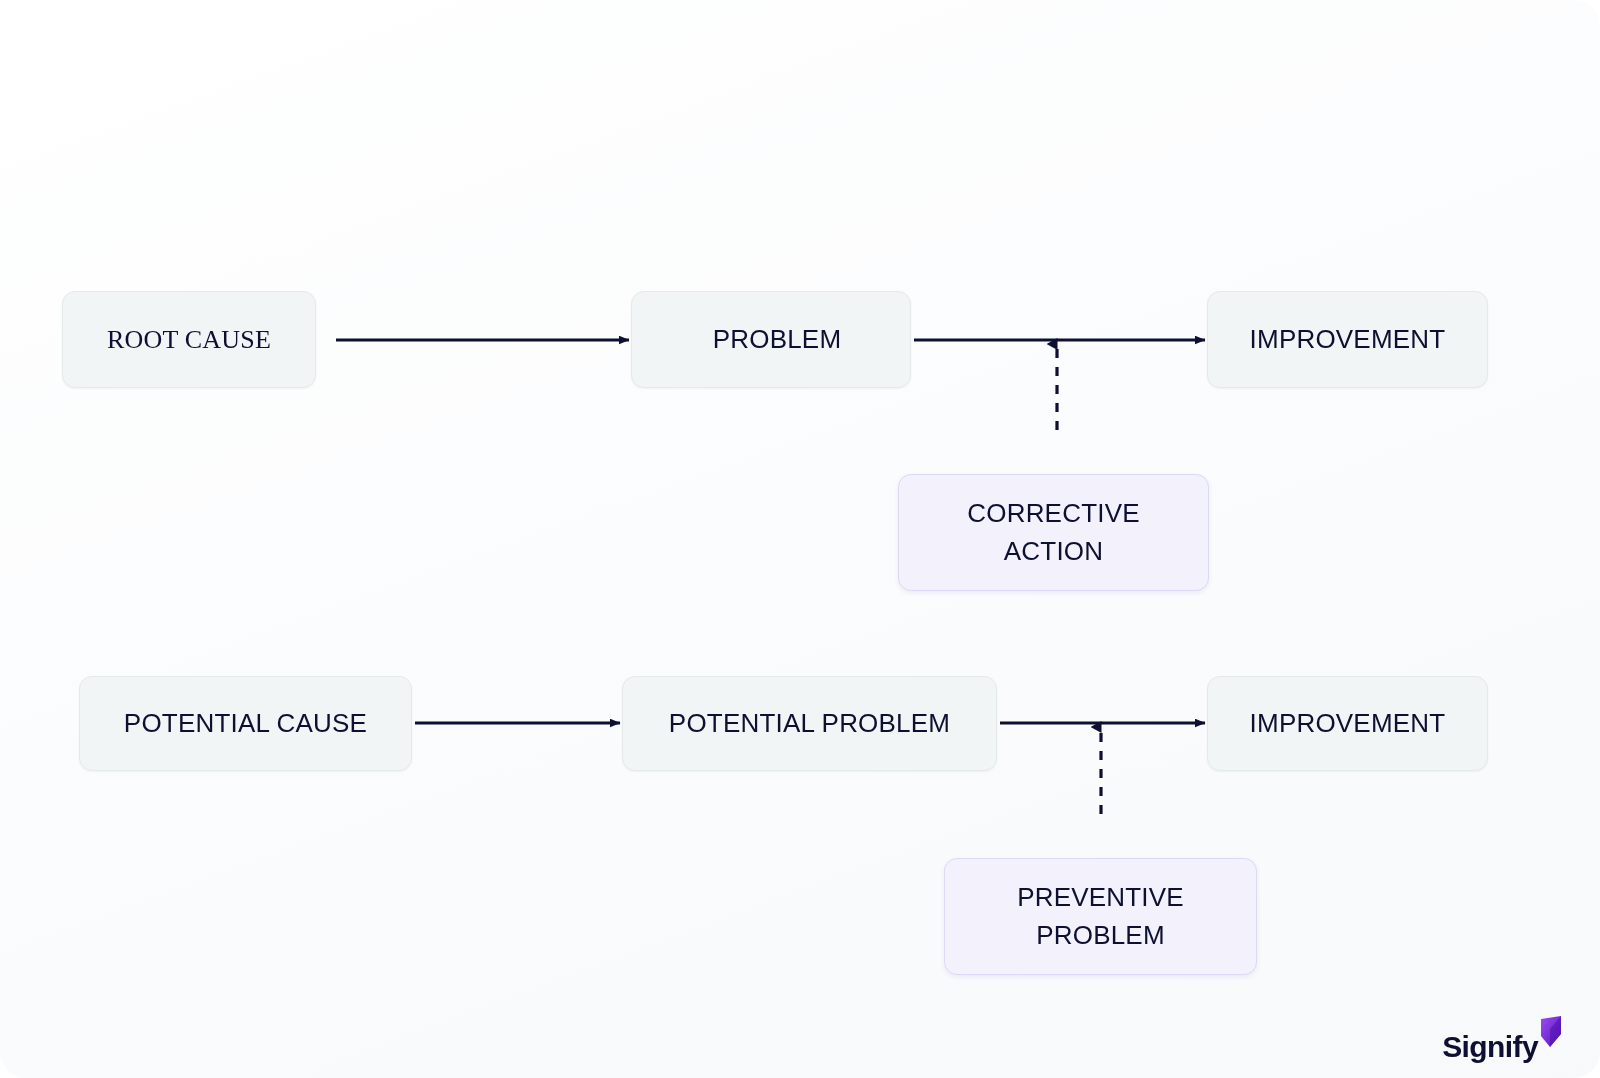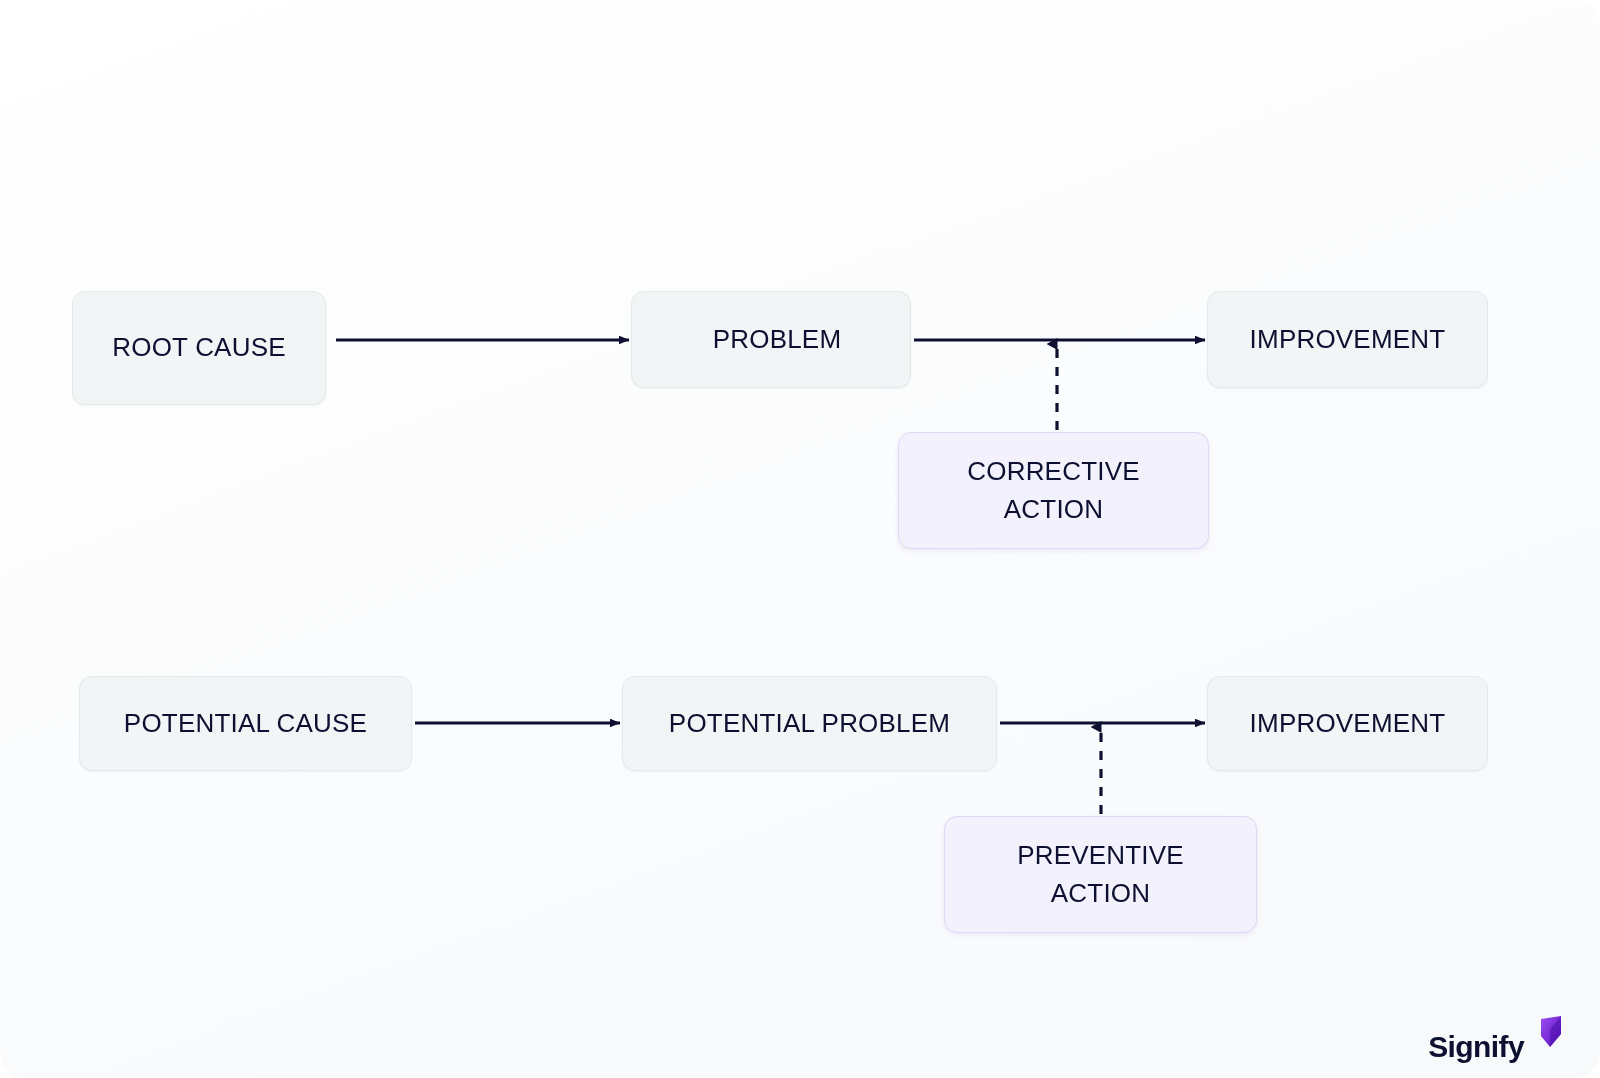--- a/index.html
+++ b/index.html
@@ -52,40 +52,41 @@
   }
   .node.stage {
     background: #f1f5f5;
     border: 1px solid #e4eaea;
     box-shadow: 0 1px 2px rgba(20,30,60,0.05);
   }
   .node.action {
     background: #f3f1fc;
     border: 1px solid #ddd8f4;
     box-shadow: 0 2px 5px rgba(70,50,140,0.08);
+    margin-top: 42px;
   }
 
   
   #connectors {
     position: absolute;
     left: 0;
     top: 0;
     width: 1600px;
     height: 1078px;
     pointer-events: none;
   }
 
   
   #logo {
     position: absolute;
     right: 36px;
     bottom: 16px;
     display: flex;
     align-items: flex-end;
-    gap: 16px;
+    gap: 2px;
   }
   #logo-wordmark {
     font-size: 30px;
     font-weight: 700;
     letter-spacing: -0.6px;
     color: #0d1030;
     line-height: 1;
   }
   #logo-mark {
     width: 26px;
@@ -116,21 +117,21 @@
 
     <line x1="1057" y1="430" x2="1057" y2="344" stroke="#0d1030" stroke-width="3.2" stroke-dasharray="9 9" marker-end="url(#arrow-up)"></line>
 
     <line x1="415" y1="723" x2="620" y2="723" stroke="#0d1030" stroke-width="3.2" marker-end="url(#arrow-right)"></line>
 
     <line x1="1000" y1="723" x2="1205" y2="723" stroke="#0d1030" stroke-width="3.2" marker-end="url(#arrow-right)"></line>
 
     <line x1="1101" y1="814" x2="1101" y2="727" stroke="#0d1030" stroke-width="3.2" stroke-dasharray="9 9" marker-end="url(#arrow-up)"></line>
   </svg>
 
-  <div class="node stage" style="left:72px; top:291px; width:254px; height:114px;">
+  <div class="node stage" style="left:62px; top:291px; width:254px; height:97px;font-family:Liberation Serif, serif;">
     <span>ROOT CAUSE</span>
   </div>
 
   <div class="node stage" style="left:631px; top:291px; width:280px; height:97px;padding-left:12px;">
     <span>PROBLEM</span>
   </div>
 
   <div class="node stage" style="left:1207px; top:291px; width:281px; height:97px;">
     <span>IMPROVEMENT</span>
   </div>
@@ -145,21 +146,21 @@
 
   <div class="node stage" style="left:79px; top:676px; width:333px; height:95px;">
     <span>POTENTIAL CAUSE</span>
   </div>
 
   <div class="node stage" style="left:1207px; top:676px; width:281px; height:95px;">
     <span>IMPROVEMENT</span>
   </div>
 
   <div class="node action" style="left:944px; top:816px; width:313px; height:117px;">
-    <span style="max-width:212px;">PREVENTIVE ACTION</span>
+    <span style="max-width:212px;">PREVENTIVE PROBLEM</span>
   </div>
 
   <div id="logo">
     <span id="logo-wordmark">Signify</span>
     <svg id="logo-mark" viewBox="0 0 26 34" xmlns="http://www.w3.org/2000/svg">
       <defs>
         <linearGradient id="sg" x1="0" y1="0" x2="1" y2="1">
           <stop offset="0%" stop-color="#9b4df0"></stop>
           <stop offset="100%" stop-color="#5b10c0"></stop>
         </linearGradient>

